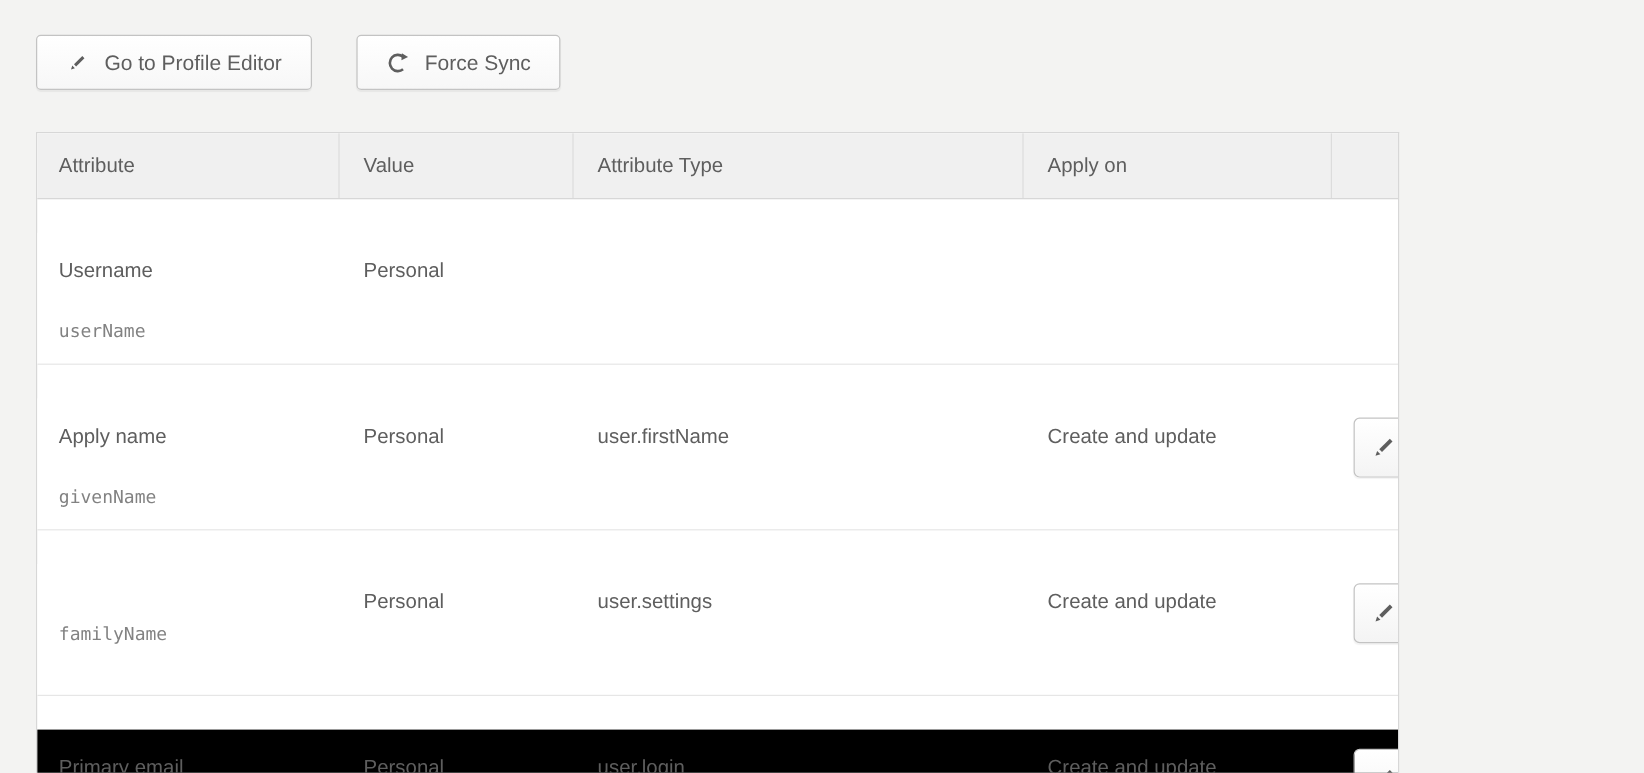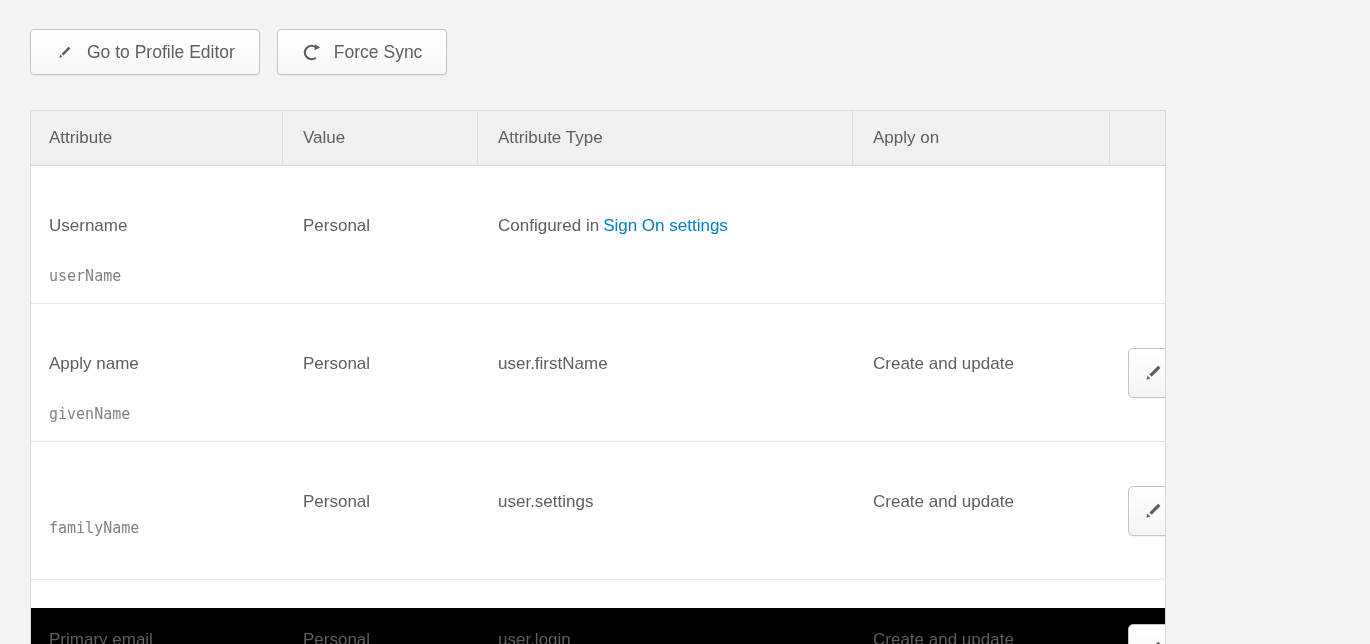--- a/index.html
+++ b/index.html
@@ -7,21 +7,21 @@
     margin: 0; padding: 0;
     width: 1370px; height: 644px;
     overflow: hidden;
     background: #f3f3f2;
     font-family: "Liberation Sans", sans-serif;
     color: #5e5e5e;
   }
   
   .toolbar {
     position: absolute; top: 29px; left: 30px;
-    display: flex; gap: 17px;
+    display: flex; gap: 37px;
   }
   .btn {
     display: inline-flex; align-items: center; gap: 13px;
     height: 46px; padding: 0 24px;
     background: linear-gradient(#ffffff, #f7f7f7);
     border: 1px solid #c3c3c3; border-radius: 4px;
     box-shadow: 0 1px 1px rgba(0,0,0,0.05);
     font-size: 17.5px; color: #5e5e5e;
     cursor: pointer; white-space: nowrap;
   }
@@ -121,23 +121,20 @@
     <div class="th">Apply on</div>
     <div class="th"></div>
   </div>
 
   <div class="tr grid-row">
     <div class="td first">
       <div>Username</div>
       <div class="attr-name">userName</div>
     </div>
     <div class="td">Personal</div>
-    <div class="td">
-      <span>Configured in</span><a class="value-link" href="#">Sign On settings</a>
-    </div>
     <div class="td"></div>
     <div class="td actions"></div>
   </div>
 
   <div class="tr grid-row">
     <div class="td first">
       <div>Apply name</div>
       <div class="attr-name">givenName</div>
     </div>
     <div class="td">Personal</div>

